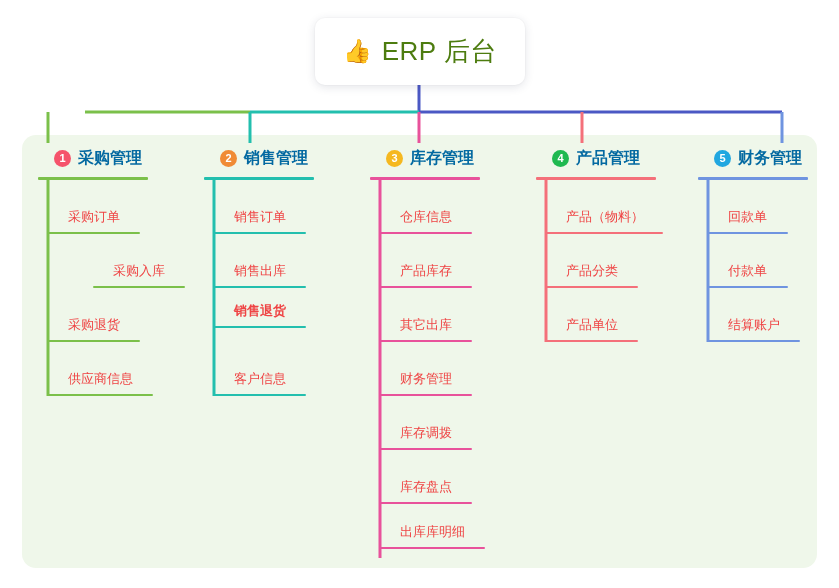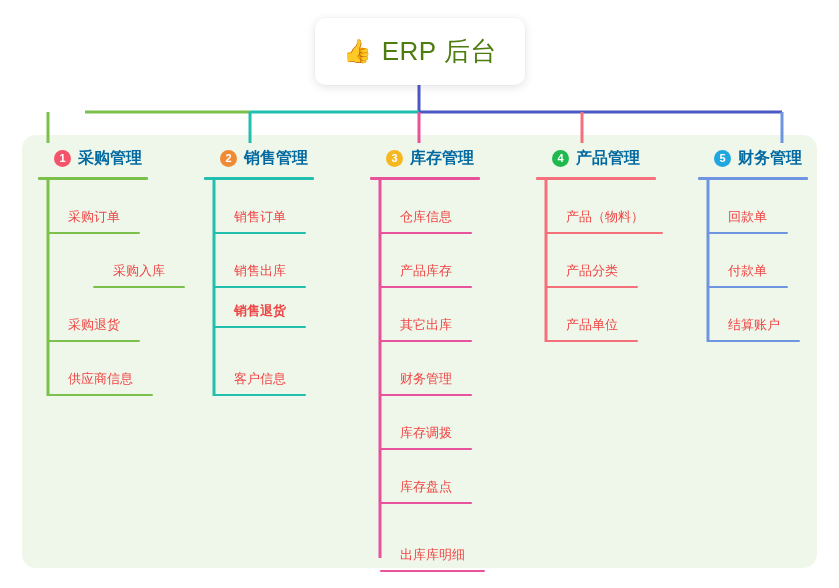--- a/index.html
+++ b/index.html
@@ -180,21 +180,21 @@
           <div class="leaf-rule" style="background: rgb(232, 82, 155); width: 92px;"></div>
         </div>
         <div class="leaf" style="top: 250px; left: 10px; width: 110px;">
           <div class="leaf-label">库存调拨</div>
           <div class="leaf-rule" style="background: rgb(232, 82, 155); width: 92px;"></div>
         </div>
         <div class="leaf" style="top: 304px; left: 10px; width: 110px;">
           <div class="leaf-label">库存盘点</div>
           <div class="leaf-rule" style="background: rgb(232, 82, 155); width: 92px;"></div>
         </div>
-        <div class="leaf" style="top: 372px; left: 10px; width: 110px; padding-left: 24px;">
+        <div class="leaf" style="top: 349px; left: 10px; width: 110px; padding-left: 24px;">
           <div class="leaf-label">出库库明细</div>
           <div class="leaf-rule" style="background: rgb(232, 82, 155); width: 105px;"></div>
         </div>
       </div>
       <div class="column" style="left: 536px; width: 120px;">
         <div class="col-head">
           <span class="badge" style="background: rgb(31, 185, 80);">4</span>
           <span class="col-title">产品管理</span>
         </div>
         <div class="col-rule" style="background: rgb(244, 112, 122); width: 120px;"></div>

